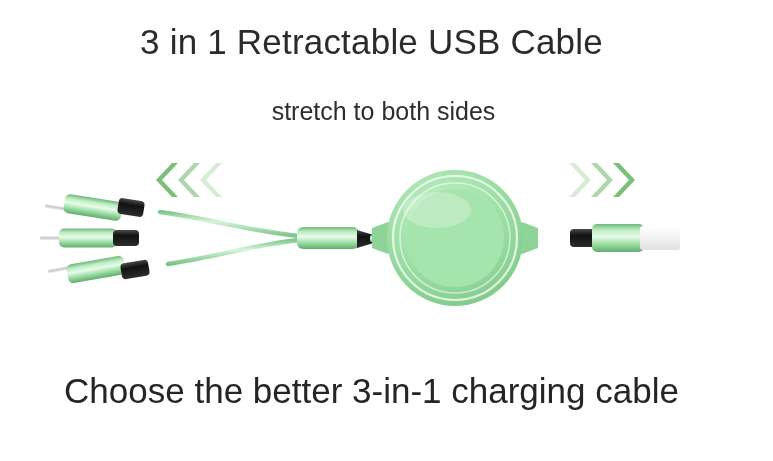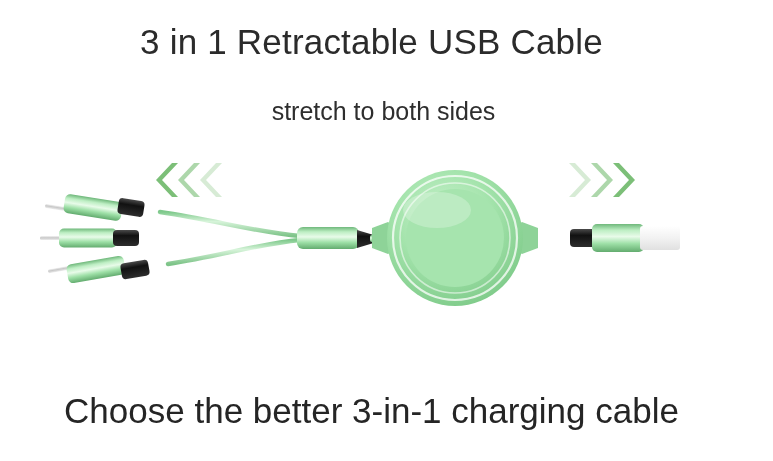--- a/index.html
+++ b/index.html
@@ -22,21 +22,20 @@
   #subtitle{
     left:0;right:0;top:95px;
     font-size:25px;line-height:32px;font-weight:400;
     color:#2e2e2e;
     margin-left:24px;
   }
   #bottomline{
     left:0;right:0;top:369px;
     font-size:35px;line-height:44px;font-weight:400;
     color:#252525;
-    margin-top:20px;
   }
 
   
   .chev-group{position:absolute;top:163px;height:34px;}
   #chev-left{left:152px;width:68px;}
   #chev-right{left:569px;width:68px;}
   .chev{position:absolute;top:0;width:26px;height:34px;}
   .chev svg{display:block;width:26px;height:34px;}
 
   

